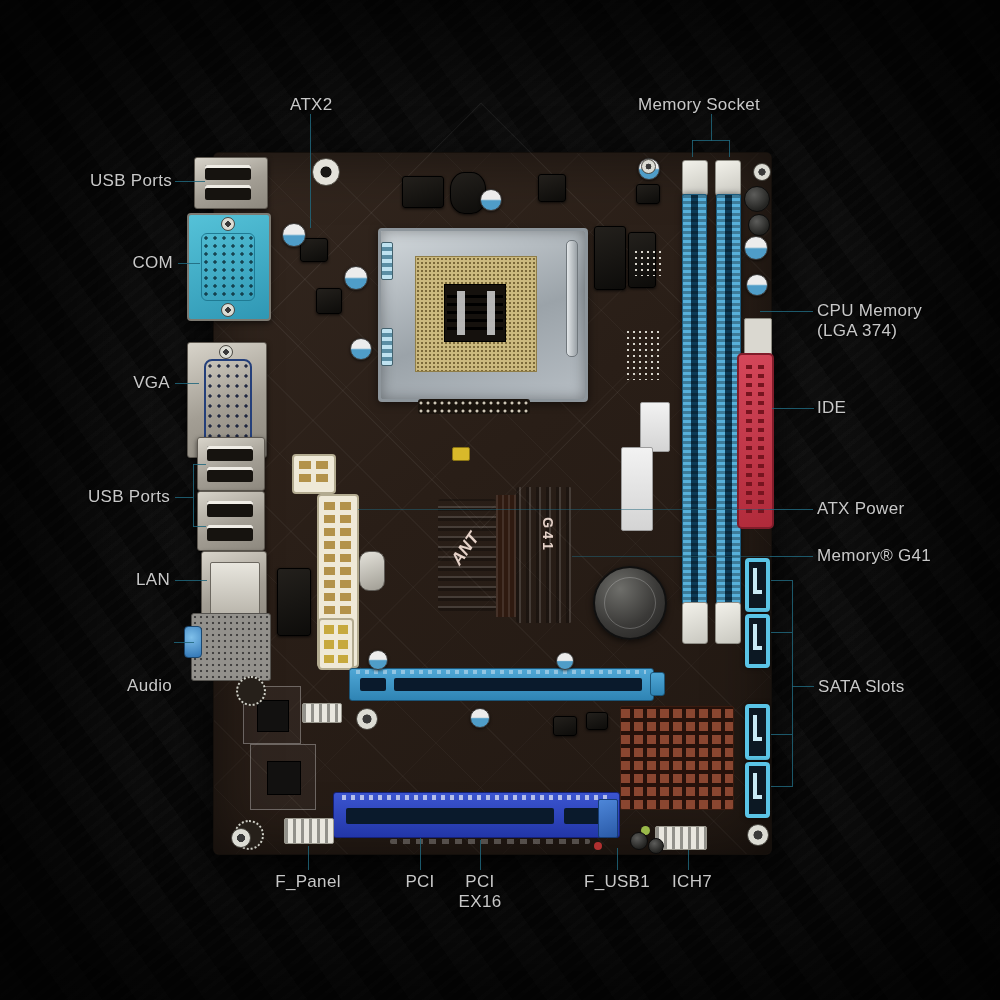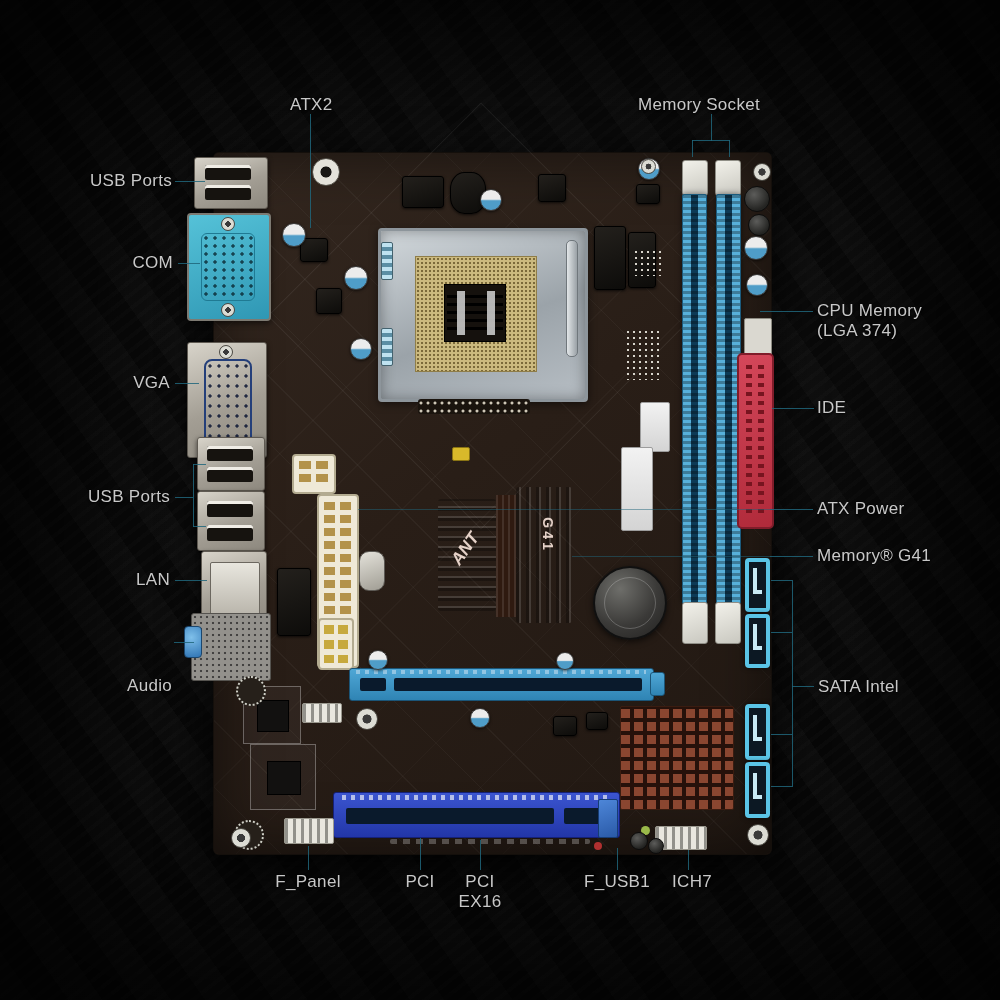--- a/index.html
+++ b/index.html
@@ -313,21 +313,21 @@
   <div class="abs lbl right" style="right:830px;top:570px;">LAN</div>
   <div class="abs lbl right" style="right:828px;top:632px;margin-top:44px;">Audio</div>
 
   <div class="abs lbl" style="left:817px;top:301px;">
     <div>CPU Memory</div>
     <div>(LGA 374)</div>
   </div>
   <div class="abs lbl" style="left:817px;top:398px;">IDE</div>
   <div class="abs lbl" style="left:817px;top:499px;">ATX Power</div>
   <div class="abs lbl" style="left:817px;top:546px;">Memory® G41</div>
-  <div class="abs lbl" style="left:818px;top:677px;">SATA Intel</div>
+  <div class="abs lbl" style="left:818px;top:677px;">SATA Slots</div>
 
   <div class="abs lbl center" style="left:308px;top:872px;">F_Panel</div>
   <div class="abs lbl center" style="left:420px;top:872px;">PCI</div>
   <div class="abs lbl center" style="left:480px;top:872px;">
     <div>PCI</div>
     <div>EX16</div>
   </div>
   <div class="abs lbl center" style="left:617px;top:872px;">F_USB1</div>
   <div class="abs lbl center" style="left:692px;top:872px;">ICH7</div>
 

